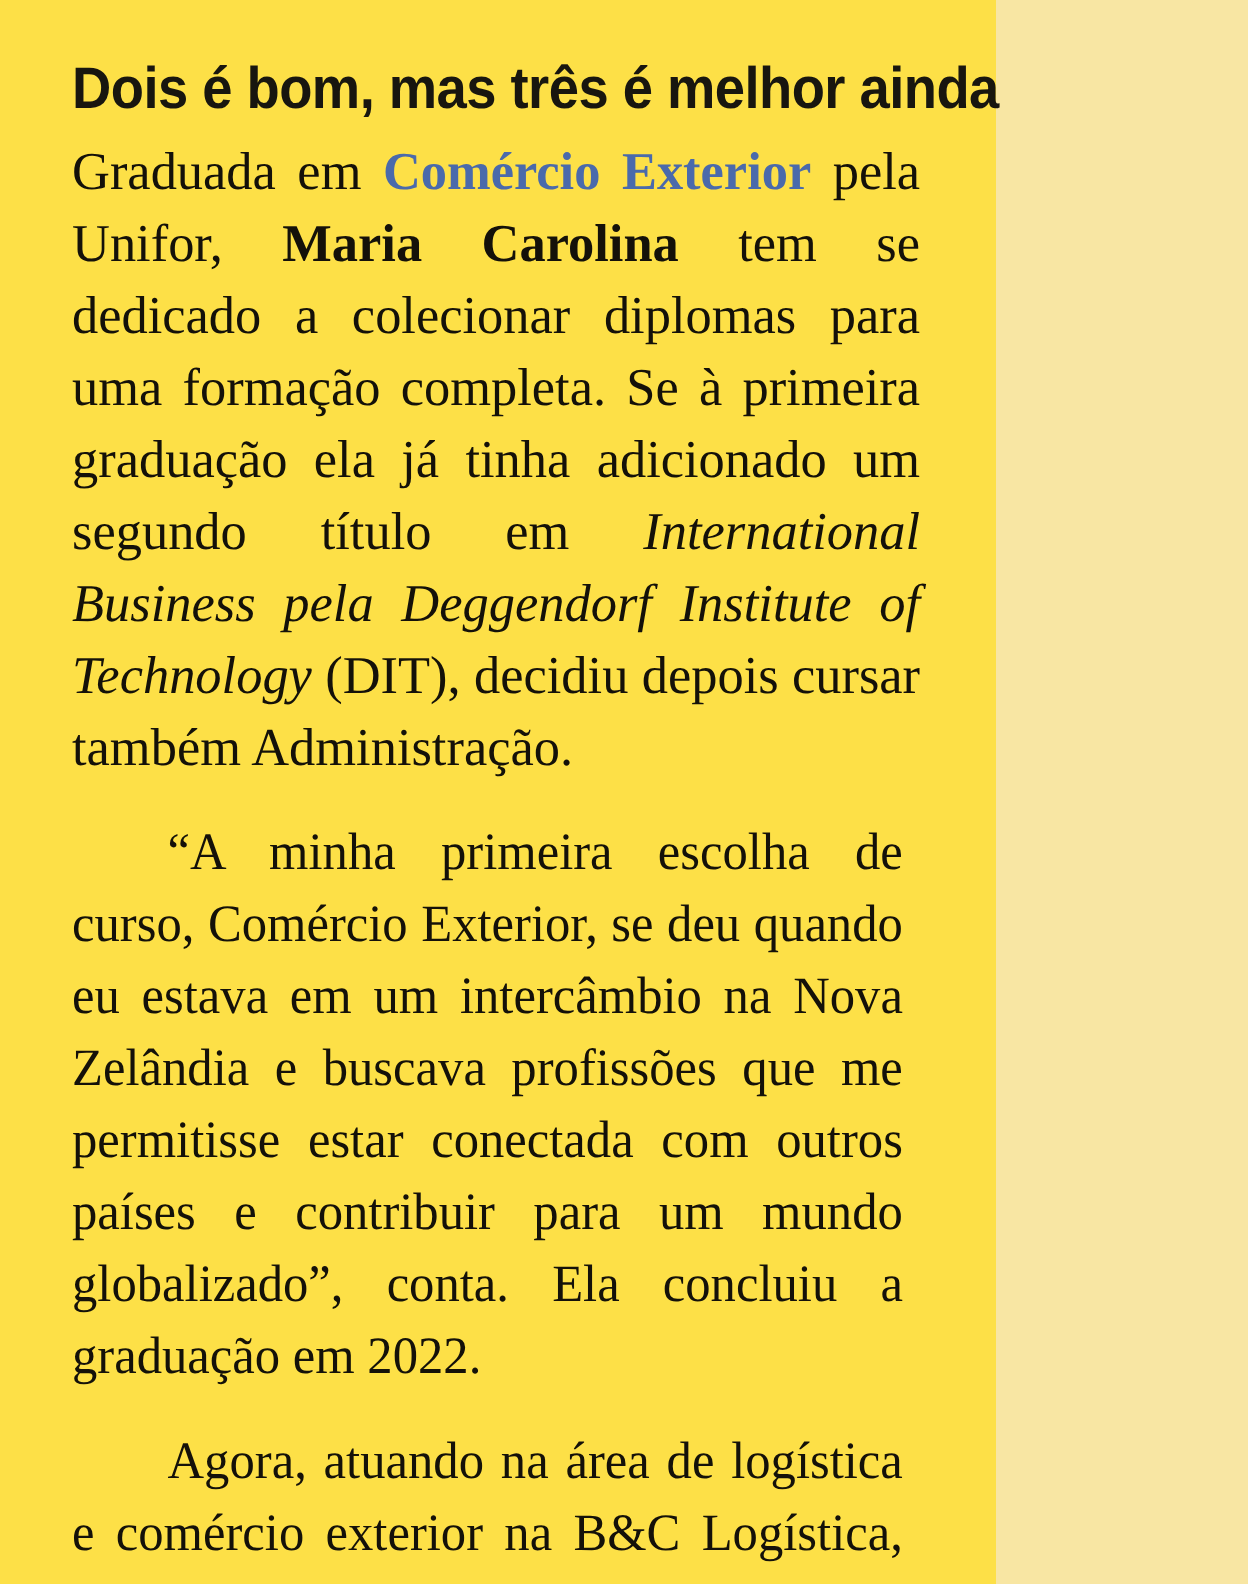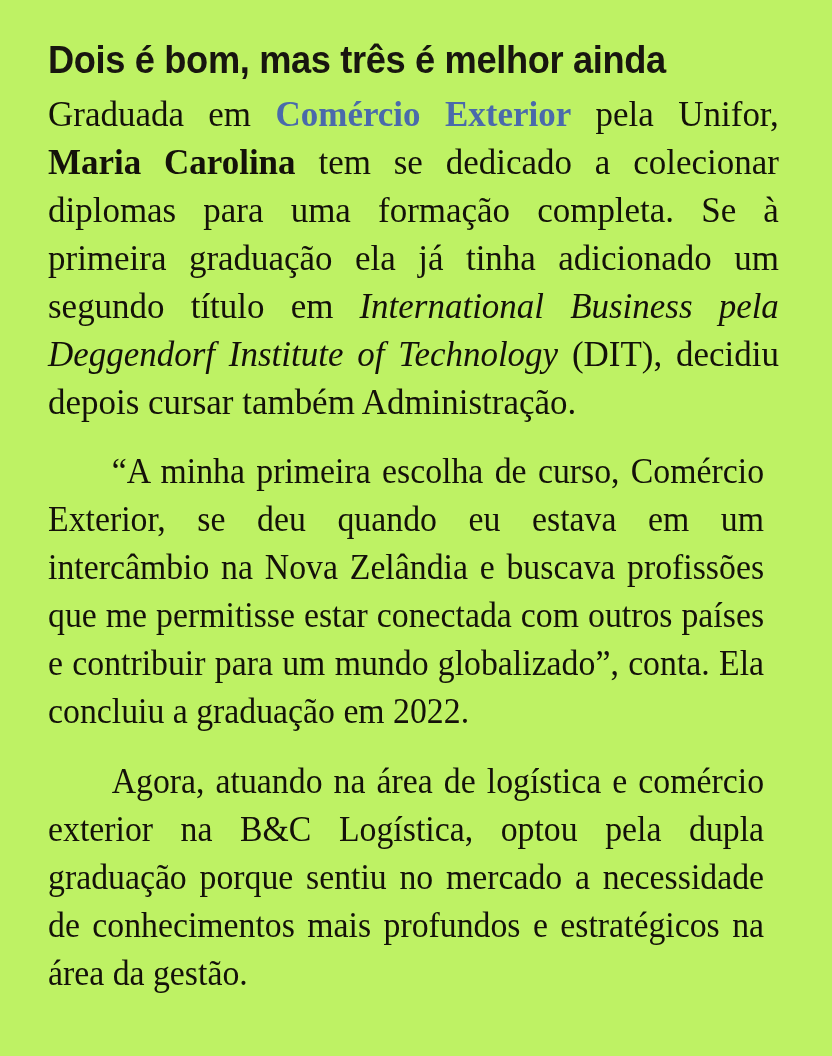--- a/index.html
+++ b/index.html
@@ -10,23 +10,23 @@
     width: 832px;
     height: 1056px;
     overflow: hidden;
     background: #f8e6a3;
     font-family: "Liberation Serif", "DejaVu Serif", serif;
     -webkit-font-smoothing: antialiased;
   }
 
   .page {
     position: relative;
-    width: 832px;
+    width: 664px;
     height: 1056px;
-    background: #bef264;
+    background: #fde047;
     box-sizing: border-box;
     padding: 38px 42px 0 48px;
   }
 
   .headline {
     font-family: "Liberation Sans Narrow", "Liberation Sans", "DejaVu Sans", sans-serif;
     font-weight: 700;
     font-size: 39px;
     line-height: 44px;
     letter-spacing: -0.4px;

